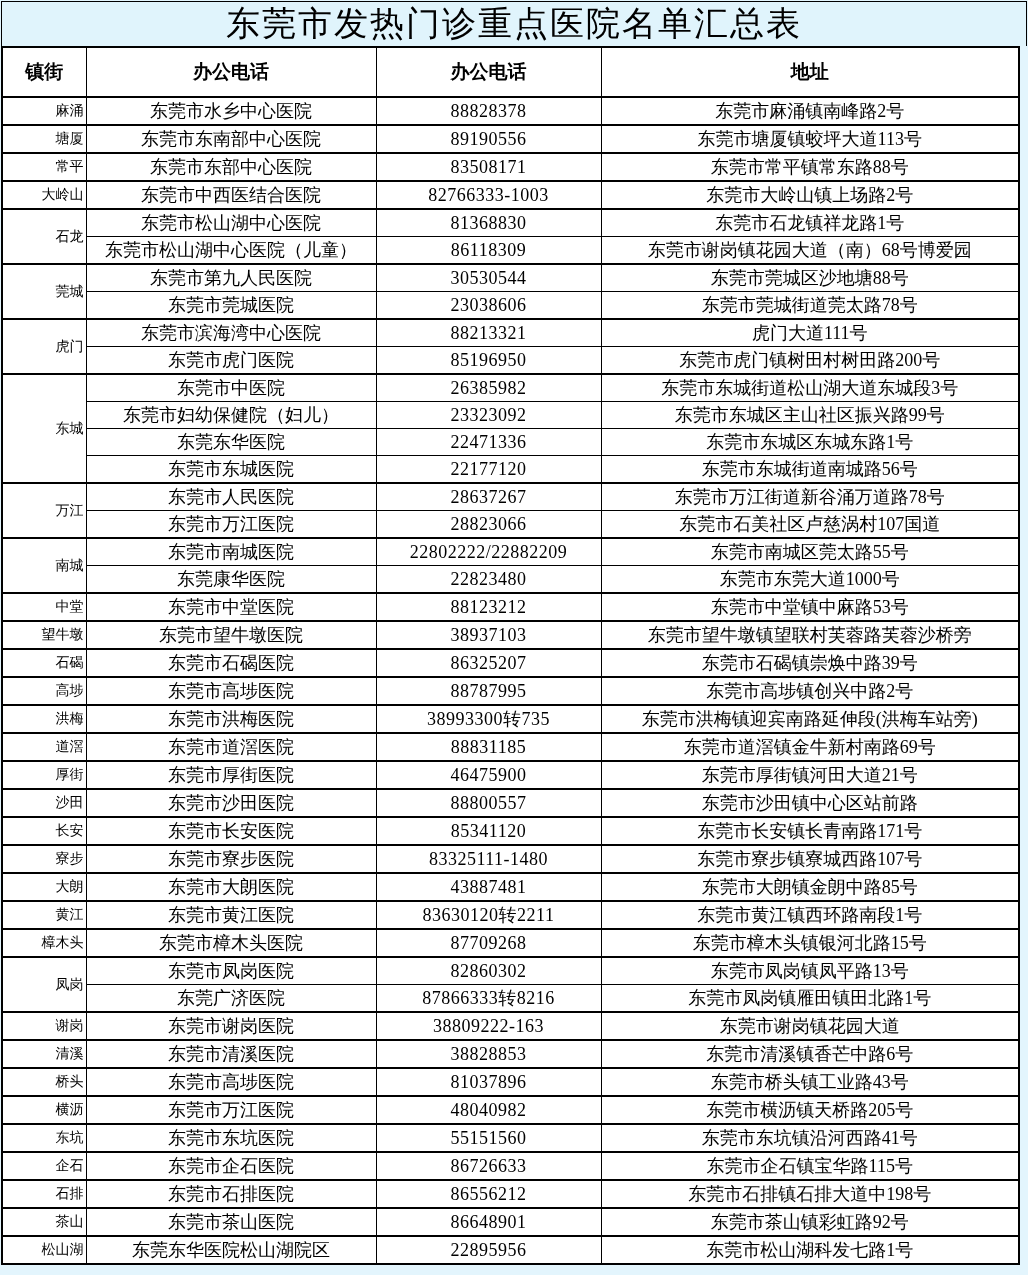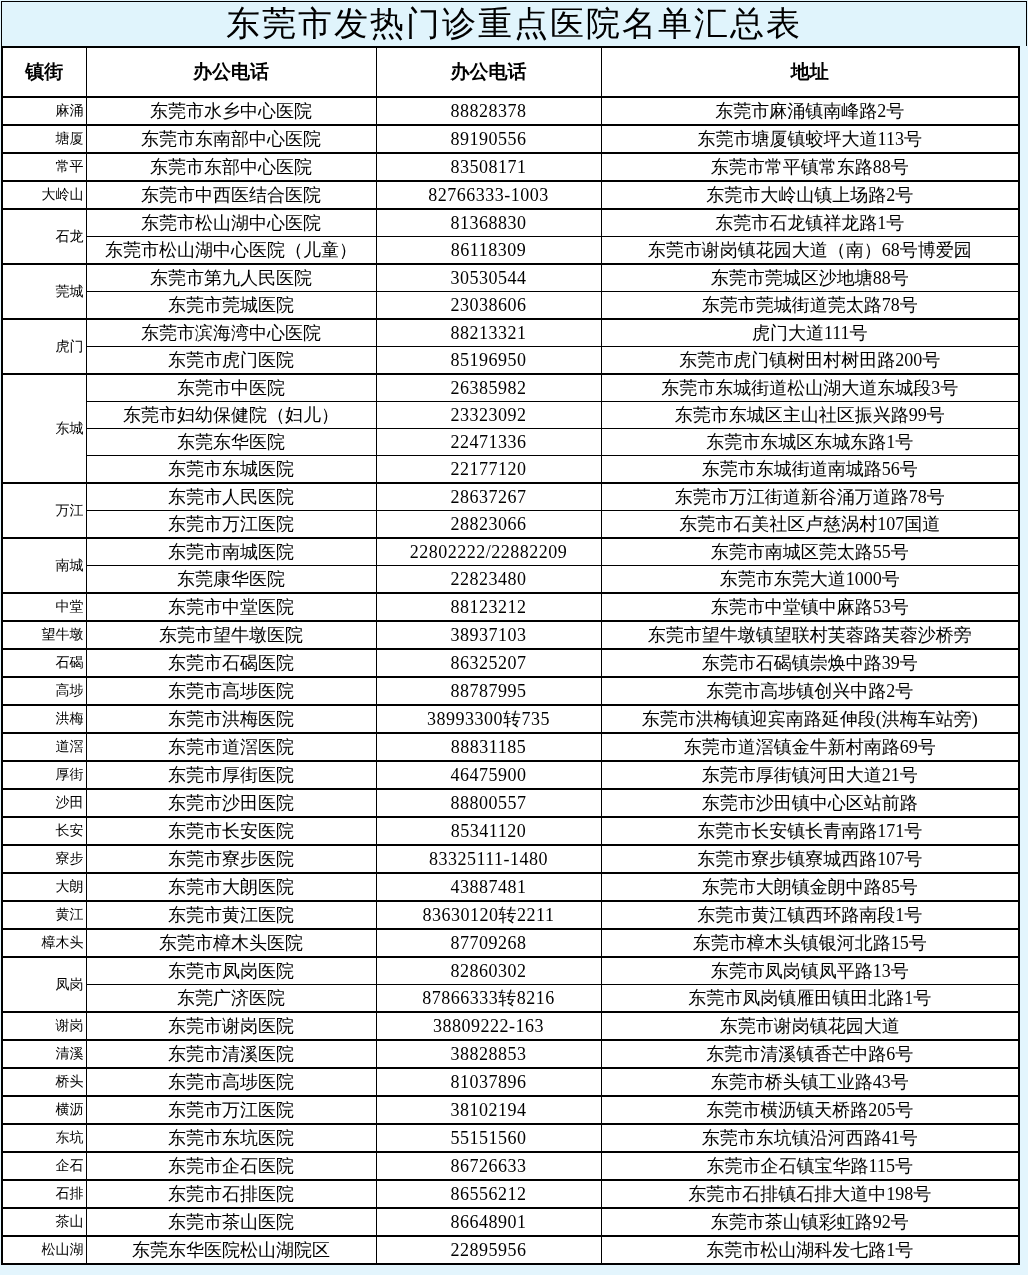--- a/index.html
+++ b/index.html
@@ -285,21 +285,21 @@
       </tr>
       <tr class="group-start">
         <td class="town-cell" rowspan="1">桥头</td>
         <td class="hospital-cell">东莞市高埗医院</td>
         <td class="phone-cell">81037896</td>
         <td class="address-cell">东莞市桥头镇工业路43号</td>
       </tr>
       <tr class="group-start">
         <td class="town-cell" rowspan="1">横沥</td>
         <td class="hospital-cell">东莞市万江医院</td>
-        <td class="phone-cell">38102194</td>
+        <td class="phone-cell">48040982</td>
         <td class="address-cell">东莞市横沥镇天桥路205号</td>
       </tr>
       <tr class="group-start">
         <td class="town-cell" rowspan="1">东坑</td>
         <td class="hospital-cell">东莞市东坑医院</td>
         <td class="phone-cell">55151560</td>
         <td class="address-cell">东莞市东坑镇沿河西路41号</td>
       </tr>
       <tr class="group-start">
         <td class="town-cell" rowspan="1">企石</td>

